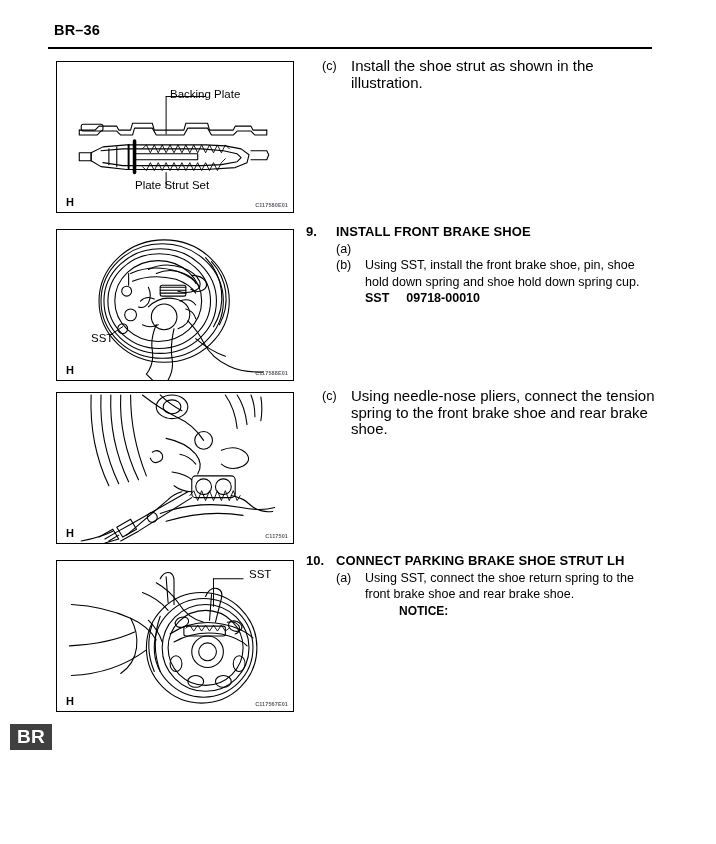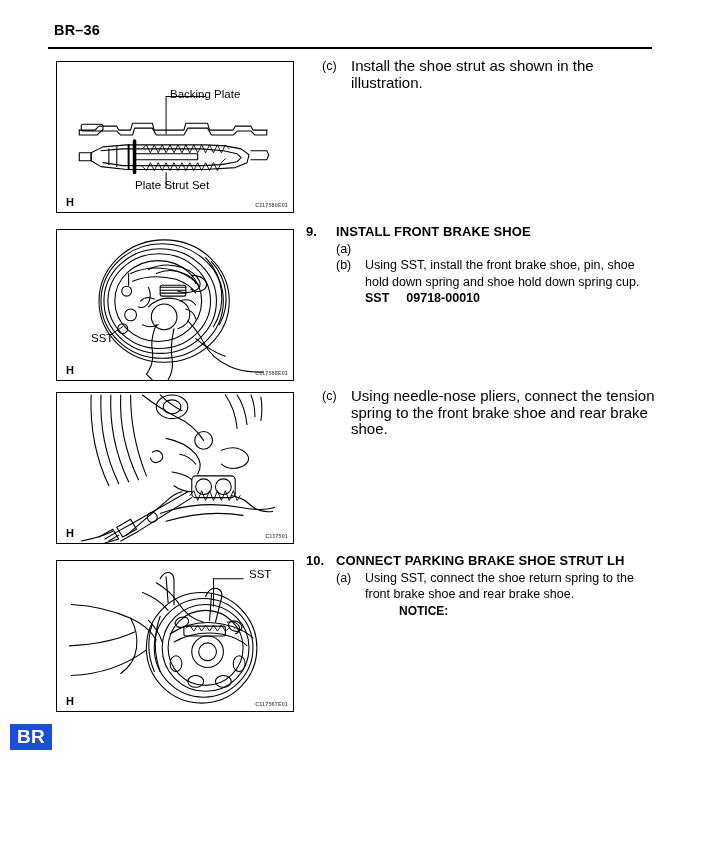--- a/index.html
+++ b/index.html
@@ -169,21 +169,21 @@
     flex: 1;
   }
 
   
   .section-tab {
     position: absolute;
     left: 10px;
     top: 724px;
     width: 42px;
     height: 26px;
-    background: #1d4ed8;
+    background: #404040;
     color: #ffffff;
     font-size: 19px;
     font-weight: bold;
     display: flex;
     align-items: center;
     justify-content: center;
     letter-spacing: 0.3px;
   }
 </style>
 </head>

